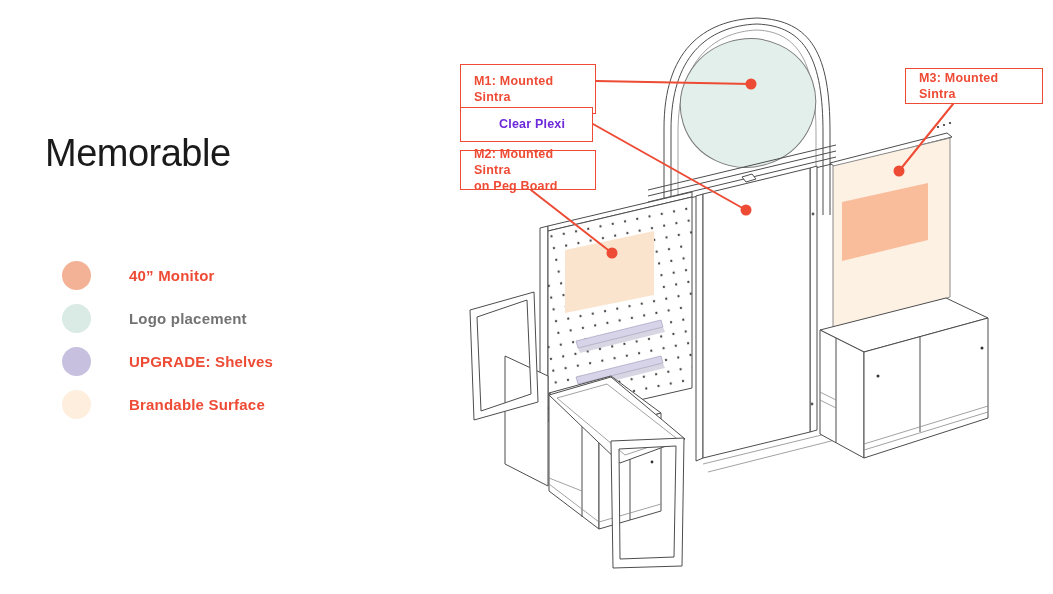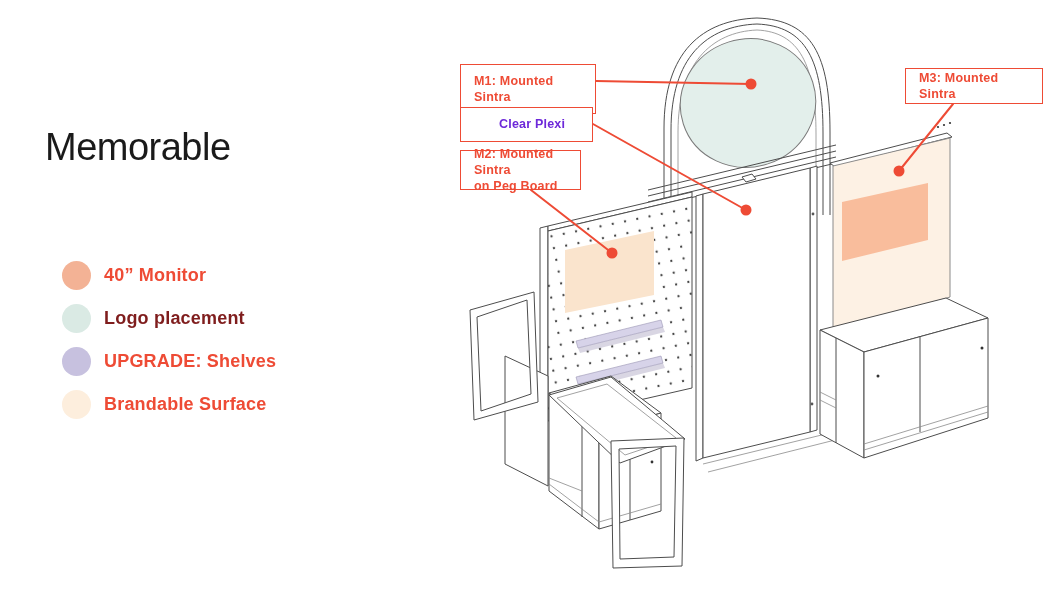--- a/index.html
+++ b/index.html
@@ -1,57 +1,57 @@
 <!DOCTYPE html>
 <html><head>
 <meta charset="utf-8">
 <style>
   html,body{margin:0;padding:0;background:#fff;}
   .slide{
     position:relative;width:1053px;height:594px;background:#fff;overflow:hidden;
     font-family:"Liberation Sans", sans-serif;
   }
   .title{
-    position:absolute;left:45px;top:126px;font-size:38px;font-weight:400;
+    position:absolute;left:45px;top:132px;font-size:38px;font-weight:400;
     color:#1a1a1a;letter-spacing:-0.5px;
   }
   .legend{position:absolute;left:62px;top:259px;display:flex;flex-direction:column;gap:11px;}
   .legend-row{display:flex;align-items:center;gap:13px;height:32px;}
   .swatch{width:29px;height:29px;border-radius:50%;flex:0 0 auto;}
-  .legend-label{font-size:18px;font-weight:bold;letter-spacing:0.2px;}
+  .legend-label{font-size:15px;font-weight:bold;letter-spacing:0.2px;margin-left:25px;}
   .booth-svg{position:absolute;left:0;top:0;width:1053px;height:594px;}
   .callout{
     position:absolute;background:#fff;border:1.5px solid #ee4b35;
     display:flex;align-items:center;box-sizing:border-box;
     padding:4px 10px 4px 13px;font-size:12.5px;font-weight:bold;
     letter-spacing:0.2px;line-height:1.3;white-space:pre-line;
   }
   .co-m1{left:460px;top:64px;width:136px;height:50px;}
   .co-plexi{left:460px;top:107px;width:133px;height:35px;}
-  .co-m2{left:460px;top:150px;width:121px;height:40px;}
+  .co-m2{left:460px;top:150px;width:136px;height:40px;}
   .co-m3{left:886px;top:68px;width:138px;height:36px;margin-left:19px;}
   .ln{stroke:#4d4d4d;stroke-width:1;fill:none;}
   .fw{fill:#fff;stroke:#4d4d4d;stroke-width:1;}
   .thin{stroke:#8a8a8a;stroke-width:0.8;fill:none;}
 </style>
 </head>
 <body>
 
 <div class="slide">
 
   <div class="title">Memorable</div>
 
   <div class="legend">
     <div class="legend-row">
       <span class="swatch" style="background-color: rgb(243, 178, 149);"></span>
       <span class="legend-label" style="color: rgb(238, 75, 53);">40” Monitor</span>
     </div>
     <div class="legend-row">
       <span class="swatch" style="background-color: rgb(218, 234, 228);"></span>
-      <span class="legend-label" style="color: #7f1d1d; text-align: center;">Logo placement</span>
+      <span class="legend-label" style="color: #737373; text-align: center;">Logo placement</span>
     </div>
     <div class="legend-row">
       <span class="swatch" style="background-color: rgb(199, 193, 223);"></span>
       <span class="legend-label" style="color: rgb(238, 75, 53);">UPGRADE: Shelves</span>
     </div>
     <div class="legend-row">
       <span class="swatch" style="background-color: rgb(253, 238, 221);"></span>
       <span class="legend-label" style="color: rgb(238, 75, 53);">Brandable Surface</span>
     </div>
   </div>

